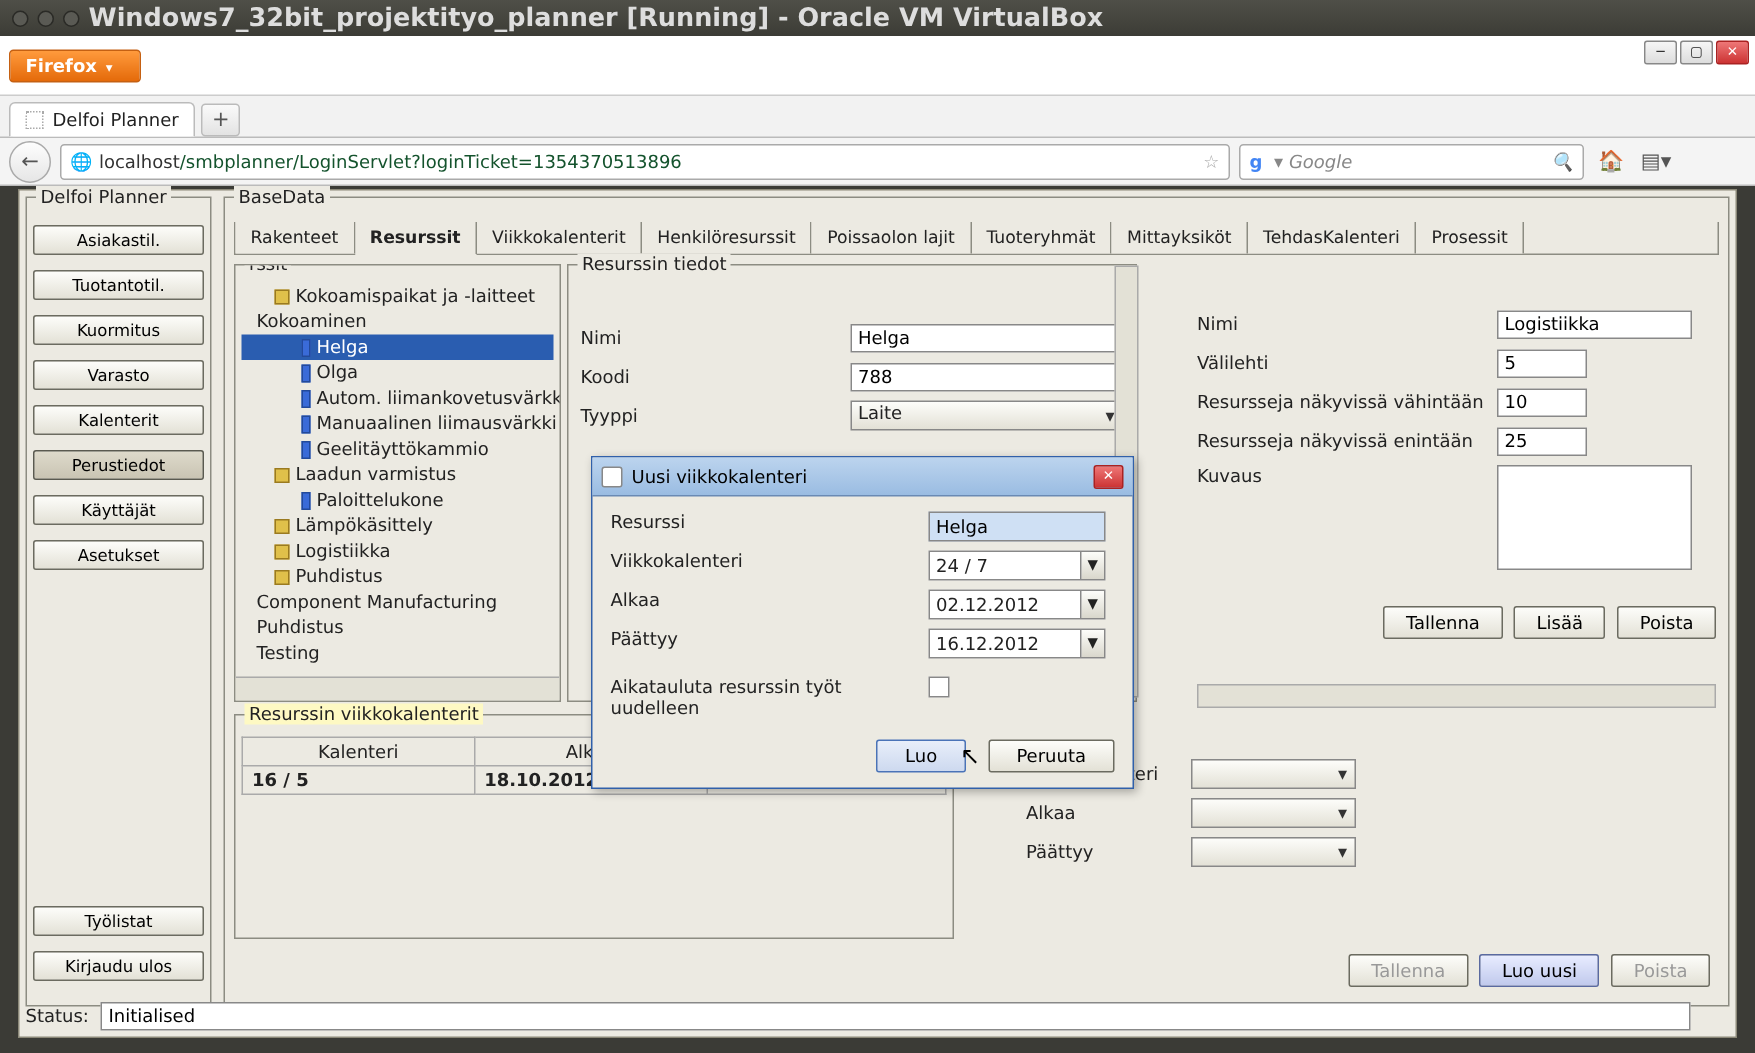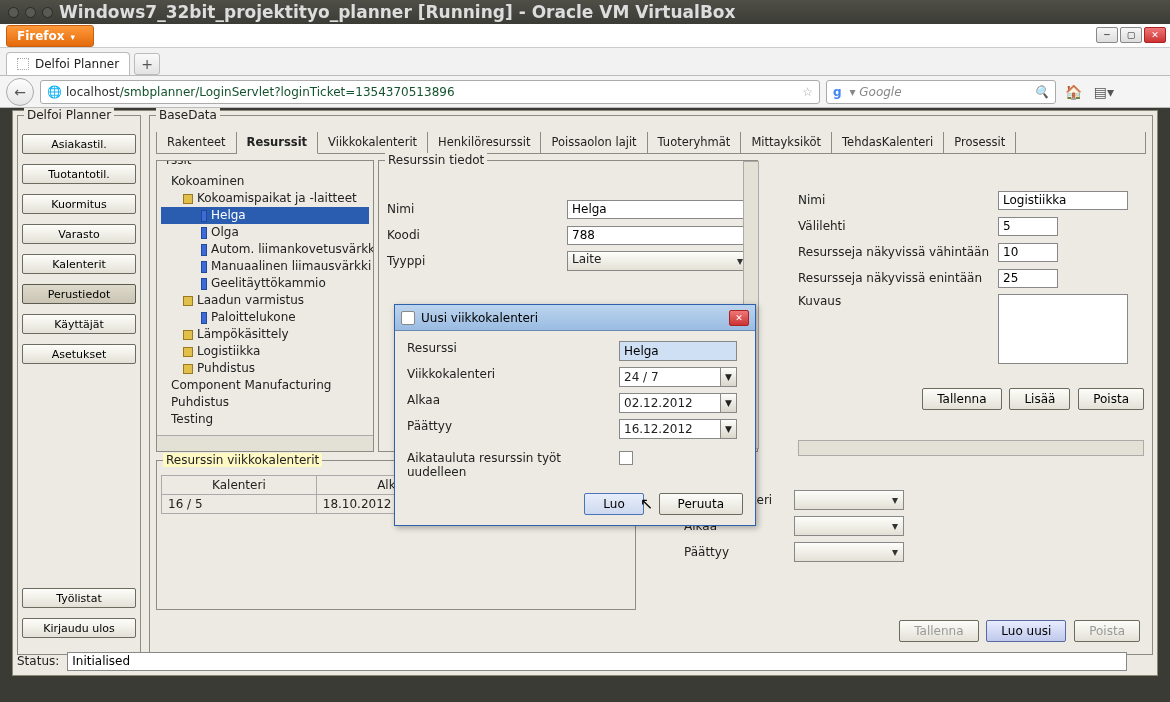--- a/index.html
+++ b/index.html
@@ -1,20 +1,20 @@
 <!DOCTYPE html>
 <html><head>
 <meta charset="utf-8">
 <style>
 * { box-sizing: border-box; margin: 0; padding: 0; font-family: "DejaVu Sans", "Liberation Sans", Arial, sans-serif; }
 body { background: #3b3b36; width: 1170px; height: 702px; overflow: hidden; font-size: 12px; color: #222; }
 .vb-titlebar { height: 24px; background: linear-gradient(#4f4f48,#3c3c36); display:flex; align-items:center; padding:0 8px; gap:6px; color:#ddd; font-weight:bold; }
 .vb-dot { width:11px; height:11px; border-radius:50%; background:#5a5a54; border:1px solid #2a2a26; }
 .vb-title { font-size:17px; color:#ddd; font-weight:bold; }
-.browser-chrome { background:#fff; height:24px; display:flex; align-items:center; padding:0 6px; border-bottom:1px solid #ccc; position:relative; }
+.browser-chrome { background:#fff; height:40px; display:flex; align-items:center; padding:0 6px; border-bottom:1px solid #ccc; position:relative; }
 .ff-btn { background:linear-gradient(#ff9a3c,#e46a0a); color:#fff; font-weight:bold; padding:3px 18px 3px 10px; border-radius:3px; border:1px solid #c56012; font-size:12px; position:relative; }
 .ff-btn::after { content:"▾"; margin-left:6px; font-size:9px; }
 .win-controls { position:absolute; right:4px; top:3px; display:flex; gap:2px; }
 .win-btn { width:22px; height:16px; border:1px solid #888; background:linear-gradient(#f6f6f6,#ddd); font-size:9px; display:flex; align-items:center; justify-content:center; border-radius:2px; }
 .win-btn.close { background:linear-gradient(#e77,#c33); color:#fff; border-color:#a22; }
 .tabstrip { background:#f2f2f2; height:28px; display:flex; align-items:flex-end; padding:0 6px; border-bottom:1px solid #bbb; }
 .btab { background:#fff; border:1px solid #bbb; border-bottom:none; border-radius:4px 4px 0 0; padding:4px 10px; font-size:12px; display:flex; align-items:center; gap:6px; }
 .newtab { width:26px; height:22px; border:1px solid #bbb; background:linear-gradient(#fafafa,#e3e3e3); margin-left:4px; border-radius:3px; display:flex; align-items:center; justify-content:center; font-size:14px; color:#555; }
 .urlbar-row { background:#f4f4f4; height:32px; display:flex; align-items:center; padding:0 6px; gap:6px; border-bottom:1px solid #bbb; }
 .navcircle { width:28px; height:28px; border-radius:50%; border:1px solid #aaa; background:linear-gradient(#fdfdfd,#e6e6e6); display:flex; align-items:center; justify-content:center; font-size:14px; color:#555; }
@@ -59,21 +59,21 @@
 .rrow { display:flex; align-items:center; margin-bottom:6px; height:20px; }
 .rrow label { width:200px; font-size:12px; }
 .rinput { width:60px; height:19px; border:1px solid #888; background:#fff; padding:0 4px; font-size:12px; }
 .rinput.wide { width:130px; }
 .rtext { width:130px; height:70px; border:1px solid #888; background:#fff; }
 .rbtns { text-align:right; margin-top:20px; }
 .rbtn { border:1px solid #6b6b60; background:linear-gradient(#fdfdfa,#e3e1d6); padding:3px 14px; font-size:12px; margin-left:4px; border-radius:2px; cursor:pointer; }
 .cal-box { position:absolute; left:0; top:300px; width:480px; height:150px; border:1px solid #8c8c82; padding:14px 4px 4px; }
 .cal-box .legend { position:absolute; top:-8px; left:6px; font-size:12px; background:#fef9c3; padding:0 3px; }
 .cal-table { border-collapse:collapse; font-size:12px; width:100%; }
-.cal-table th, .cal-table td { border:1px solid #aaa; padding:2px 6px; text-align:left; height:16px; }
+.cal-table th, .cal-table td { border:1px solid #aaa; padding:2px 6px; text-align:left; height:16px;font-weight:bold; }
 .cal-table th { background:#eceae2; text-align:center; font-weight:normal; }
 .lower-right { position:absolute; right:2px; top:330px; width:460px; }
 .lower-right .frow label { width:110px; }
 .lower-right .fselect { width:110px; flex:none; background:linear-gradient(#fdfdfa,#e3e1d6); color:#888; }
 .bottom-btns { position:absolute; right:6px; bottom:6px; }
 .bottom-btns .rbtn.disabled { color:#999; }
 .bottom-btns .rbtn.primary { background:linear-gradient(#e8ecff,#c0c9ec); border-color:#5a6aa0; }
 .status-bar { position:absolute; left:4px; bottom:2px; right:4px; height:24px; display:flex; align-items:center; gap:8px; }
 .status-bar .lbl { font-size:12px; }
 .status-bar .stf { flex:0 0 1060px; height:19px; border:1px solid #888; background:#fff; padding:0 4px; font-size:12px; }
@@ -168,22 +168,22 @@
       <div class="tab">Mittayksiköt</div>
       <div class="tab">TehdasKalenteri</div>
       <div class="tab">Prosessit</div>
     </div>
 
     <div class="split">
 
       <div class="tree-box">
         <span class="legend">rssit</span>
         <div class="tree-list">
+          <div class="tree-item ind2"><span class="tree-icon"></span><span>Kokoamispaikat ja -laitteet</span></div>
           <div class="tree-item ind1"><span>Kokoaminen</span></div>
-          <div class="tree-item ind2"><span class="tree-icon"></span><span>Kokoamispaikat ja -laitteet</span></div>
           <div class="tree-item ind3 sel"><span class="tree-icon blue"></span><span>Helga</span></div>
           <div class="tree-item ind3"><span class="tree-icon blue"></span><span>Olga</span></div>
           <div class="tree-item ind3"><span class="tree-icon blue"></span><span>Autom. liimankovetusvärkki</span></div>
           <div class="tree-item ind3"><span class="tree-icon blue"></span><span>Manuaalinen liimausvärkki</span></div>
           <div class="tree-item ind3"><span class="tree-icon blue"></span><span>Geelitäyttökammio</span></div>
           <div class="tree-item ind2"><span class="tree-icon"></span><span>Laadun varmistus</span></div>
           <div class="tree-item ind3"><span class="tree-icon blue"></span><span>Paloittelukone</span></div>
           <div class="tree-item ind2"><span class="tree-icon"></span><span>Lämpökäsittely</span></div>
           <div class="tree-item ind2"><span class="tree-icon"></span><span>Logistiikka</span></div>
           <div class="tree-item ind2"><span class="tree-icon"></span><span>Puhdistus</span></div>

